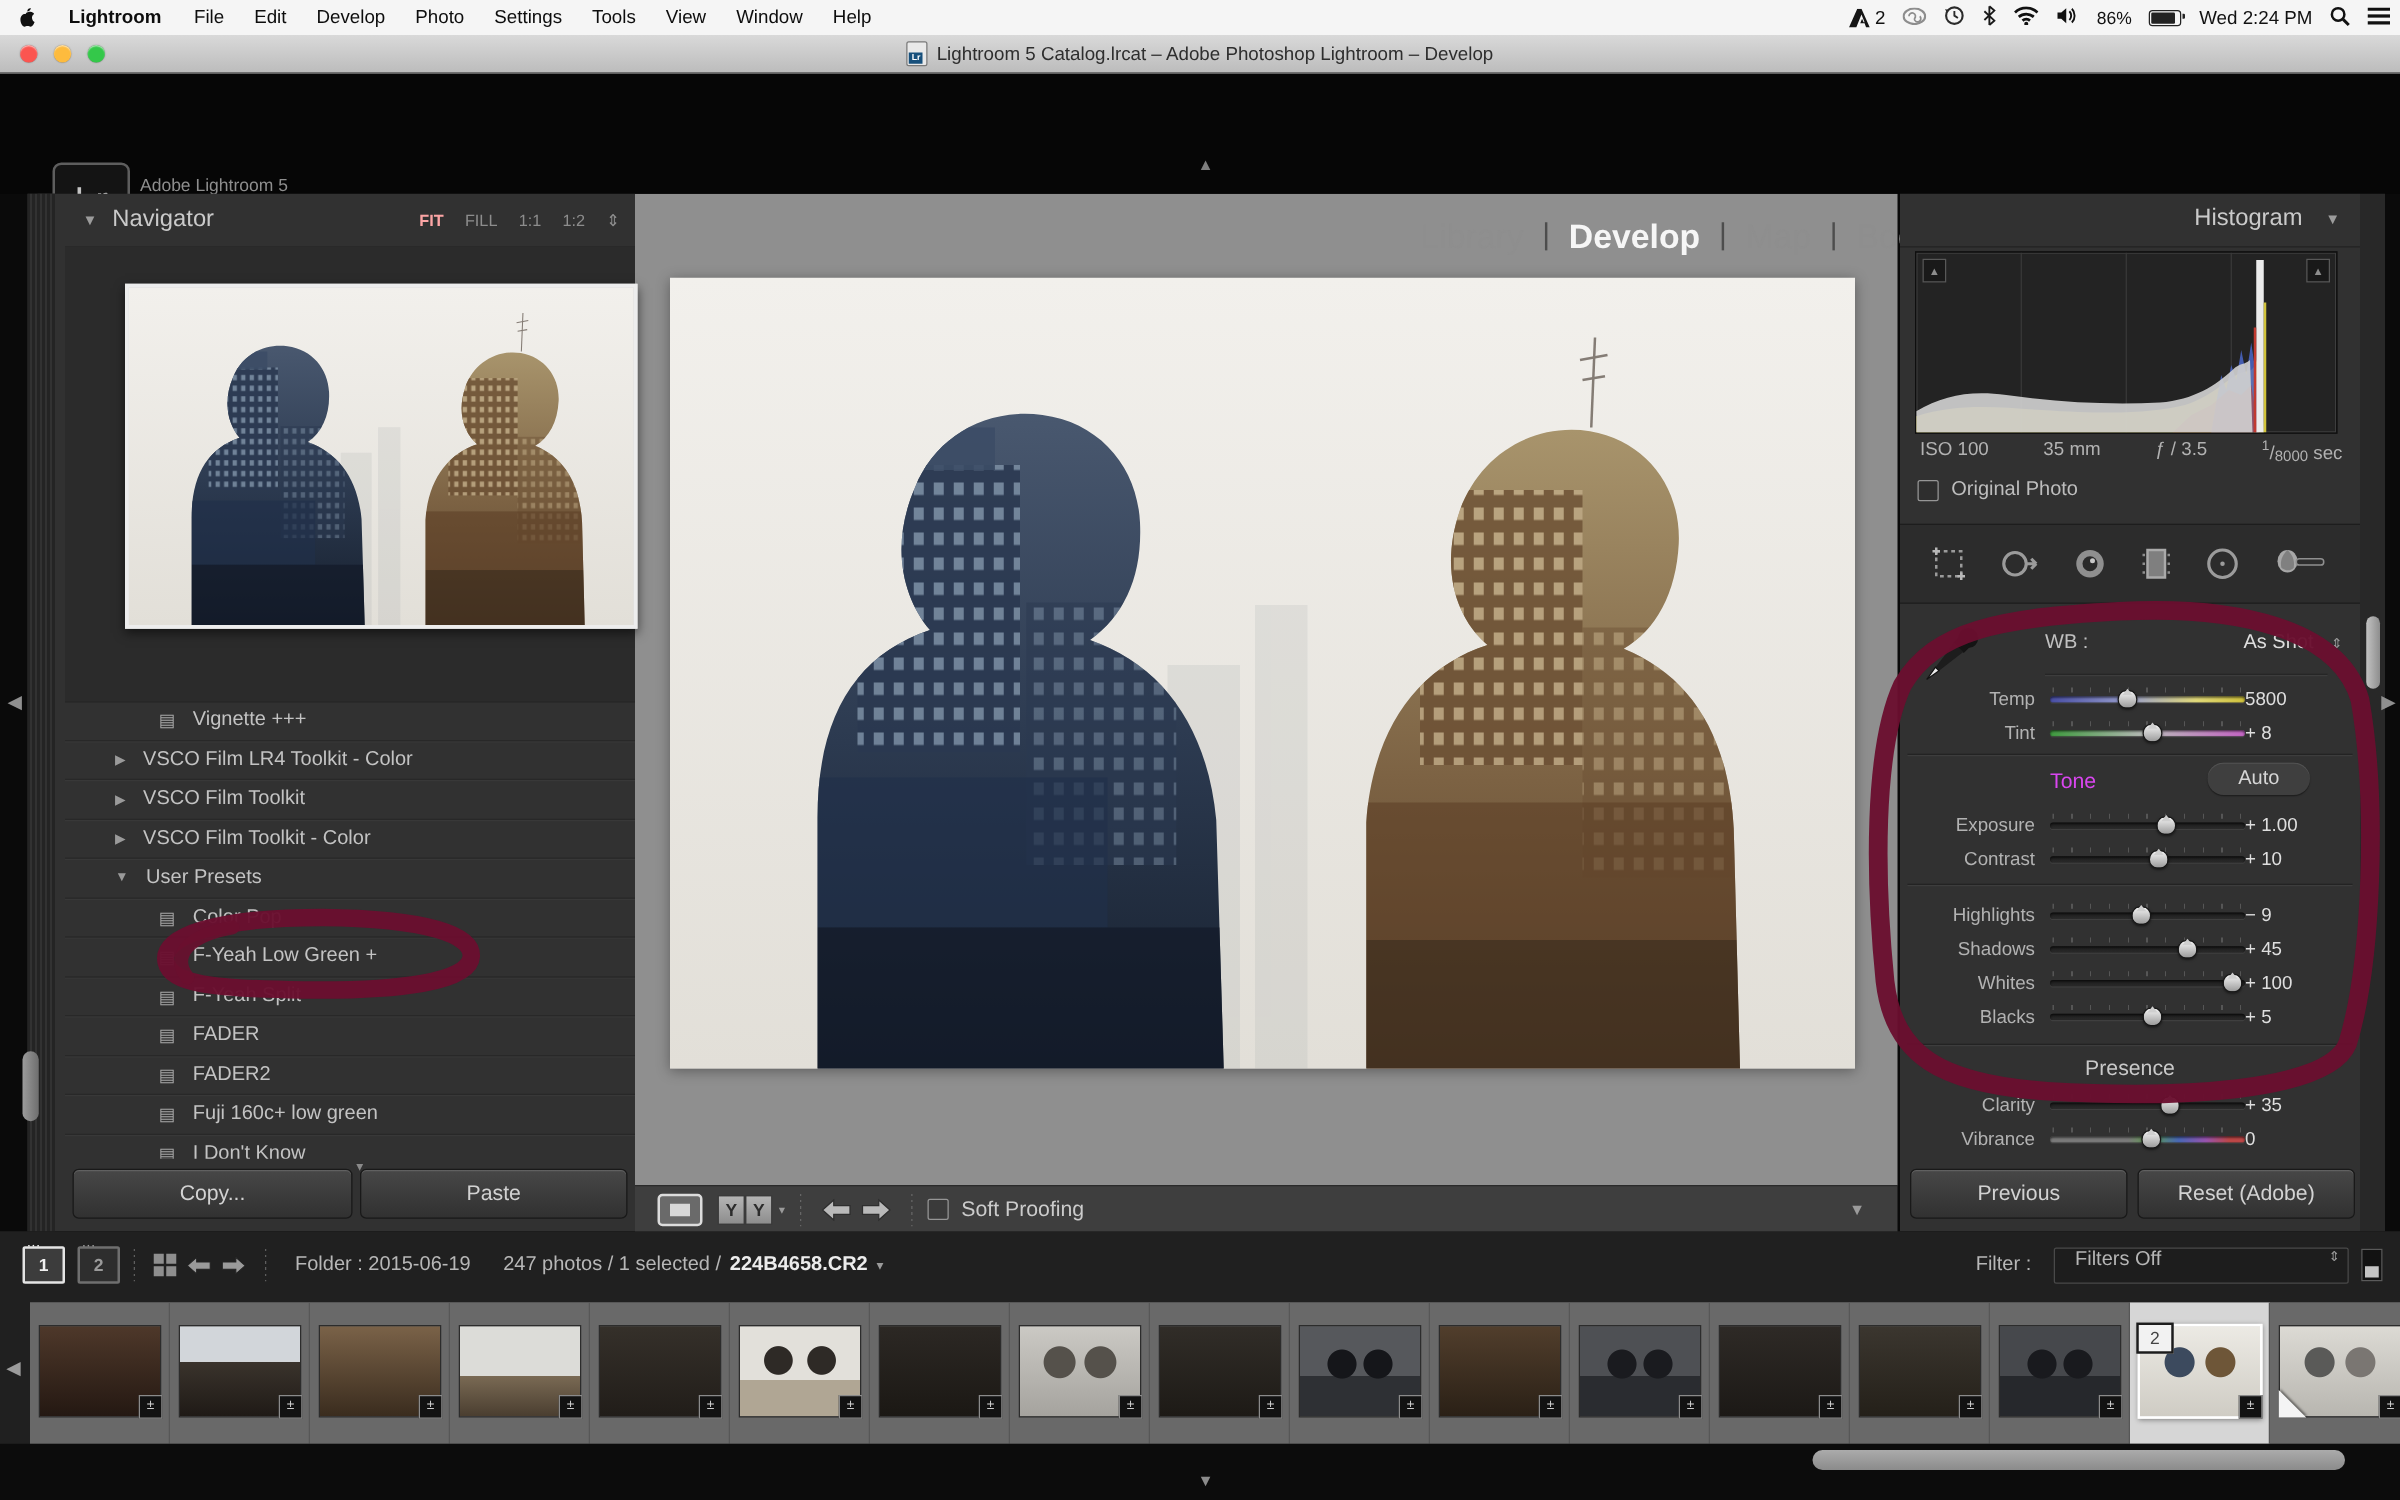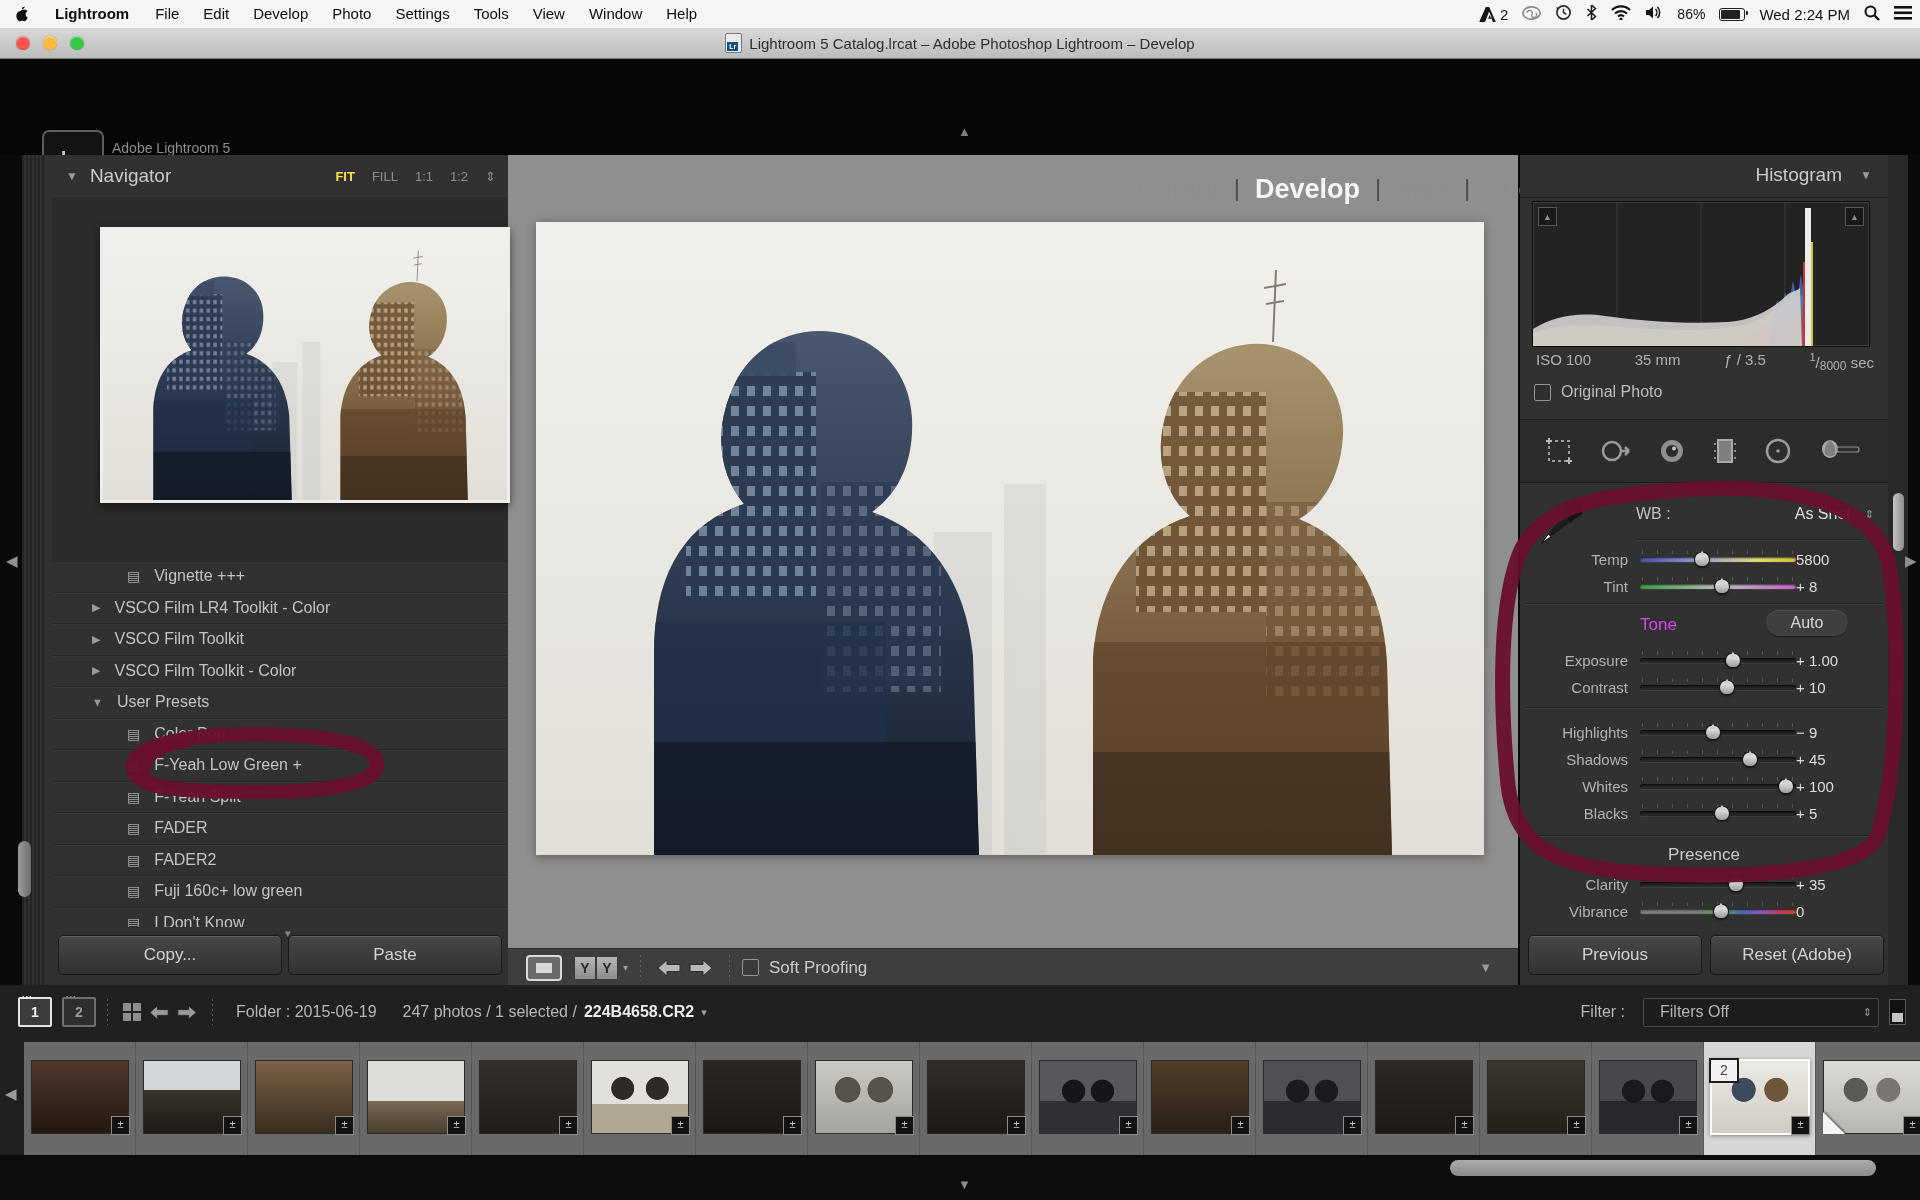--- a/index.html
+++ b/index.html
@@ -46,21 +46,21 @@
   .panel-left{position:absolute;left:30px;top:155px;width:478px;height:830px;background:#313131;z-index:2;}
   .lp-scrollstrip{position:absolute;left:-8px;top:0;width:22px;height:100%;background:#2a2a2a;
      background-image:repeating-linear-gradient(90deg,#242424 0 2px,#323232 2px 4px);}
   .lp-scrollthumb{position:absolute;left:-4px;top:686px;width:13px;height:56px;border-radius:7px;
      background:linear-gradient(90deg,#9b9b9b,#6e6e6e);}
   .nav-header{position:absolute;left:22px;right:0;top:0;height:42px;display:flex;align-items:center;
               border-bottom:1px solid #222;}
   .nav-tri{color:#9c9c9c;font-size:12px;margin:0 12px 0 14px;}
   .nav-title{color:#cacaca;font-size:19px;}
   #nav-modes{position:absolute;right:12px;display:flex;align-items:center;gap:17px;font-size:13px;color:#8d8d8d;}
-  #nav-modes .mode.active{color:#fde047;font-weight:bold;}
+  #nav-modes .mode.active{color:#fca5a5;font-weight:bold;}
   .nav-body{position:absolute;left:22px;right:0;top:42px;height:364px;background:#2b2b2b;border-bottom:1px solid #222;}
   .nav-photo{position:absolute;left:48px;top:30px;width:404px;height:270px;border:3px solid #ededed;
              box-shadow:0 3px 8px rgba(0,0,0,.55);background:#ddd;}
   #preset-list{position:absolute;left:22px;right:0;top:406px;height:366px;overflow:hidden;}
   .preset-row{display:flex;align-items:center;height:30.5px;border-bottom:1px solid rgba(0,0,0,.18);
               box-shadow:inset 0 1px 0 rgba(255,255,255,.035);color:#c3c3c3;font-size:16px;}
   .preset-row.leaf{padding-left:75px;}
   .preset-row.group,.preset-row.group-open{padding-left:40px;}
   .p-ic{margin-right:14px;color:#a7a7a7;font-size:14px;}
   .preset-row.group .p-ic,.preset-row.group-open .p-ic{font-size:11px;color:#9a9a9a;}
@@ -141,21 +141,21 @@
   .win-btn.dim{border-color:#6f6f6f;color:#9a9a9a;background:#2e2e2e;margin-left:10px;}
   .fs-sep{width:1px;height:26px;margin:0 11px;background:repeating-linear-gradient(#5e5e5e 0 2px,transparent 2px 5px);}
   .grid-ic{display:grid;grid-template-columns:8px 8px;grid-gap:2px;margin:0 4px;}
   .grid-ic span{width:8px;height:8px;background:#8e8e8e;}
   .fs-text{margin-left:12px;}
   .fs-count{margin-left:26px;}
   .fs-file{color:#ececec;font-weight:bold;margin-left:7px;}
   .fs-caret{color:#9a9a9a;font-size:11px;margin-left:7px;}
   .fs-filter{position:absolute;right:14px;top:0;height:30px;display:flex;align-items:center;}
   .filter-dd{width:218px;height:27px;background:#1d1d1d;border:1px solid #494949;border-radius:2px;margin-left:18px;
-             display:flex;align-items:center;color:#b5b5b5;font-size:16px;padding-left:16px;position:relative;}
+             display:flex;align-items:flex-start;color:#b5b5b5;font-size:16px;padding-left:16px;position:relative;}
   .filter-dd .ud{position:absolute;right:6px;color:#9a9a9a;font-size:11px;}
   .fs-toggle{width:15px;height:24px;background:#121212;border:1px solid #5a5a5a;margin-left:10px;position:relative;}
   .fs-toggle i{position:absolute;left:2px;right:2px;bottom:2px;height:9px;background:#c4c4c4;}
   #thumbs{position:absolute;left:24px;top:57px;height:113px;display:flex;background:#6e6e6e;}
   .thumb-cell{width:111px;height:113px;background:#696969;border-right:1px solid #575757;position:relative;}
   .thumb-cell.sel{background:#d6d6d6;}
   .thumb-photo{position:absolute;left:7px;top:18px;width:96px;height:72px;border:1px solid #2c2c2c;}
   .sel .thumb-photo{border:2px solid #fff;box-shadow:0 1px 4px rgba(0,0,0,.4);left:6px;top:17px;}
   .adj-badge{position:absolute;right:-2px;bottom:-2px;width:17px;height:17px;background:#121212;border:1px solid #8a8a8a;
              color:#cdcdcd;font-size:11px;line-height:15px;text-align:center;}

